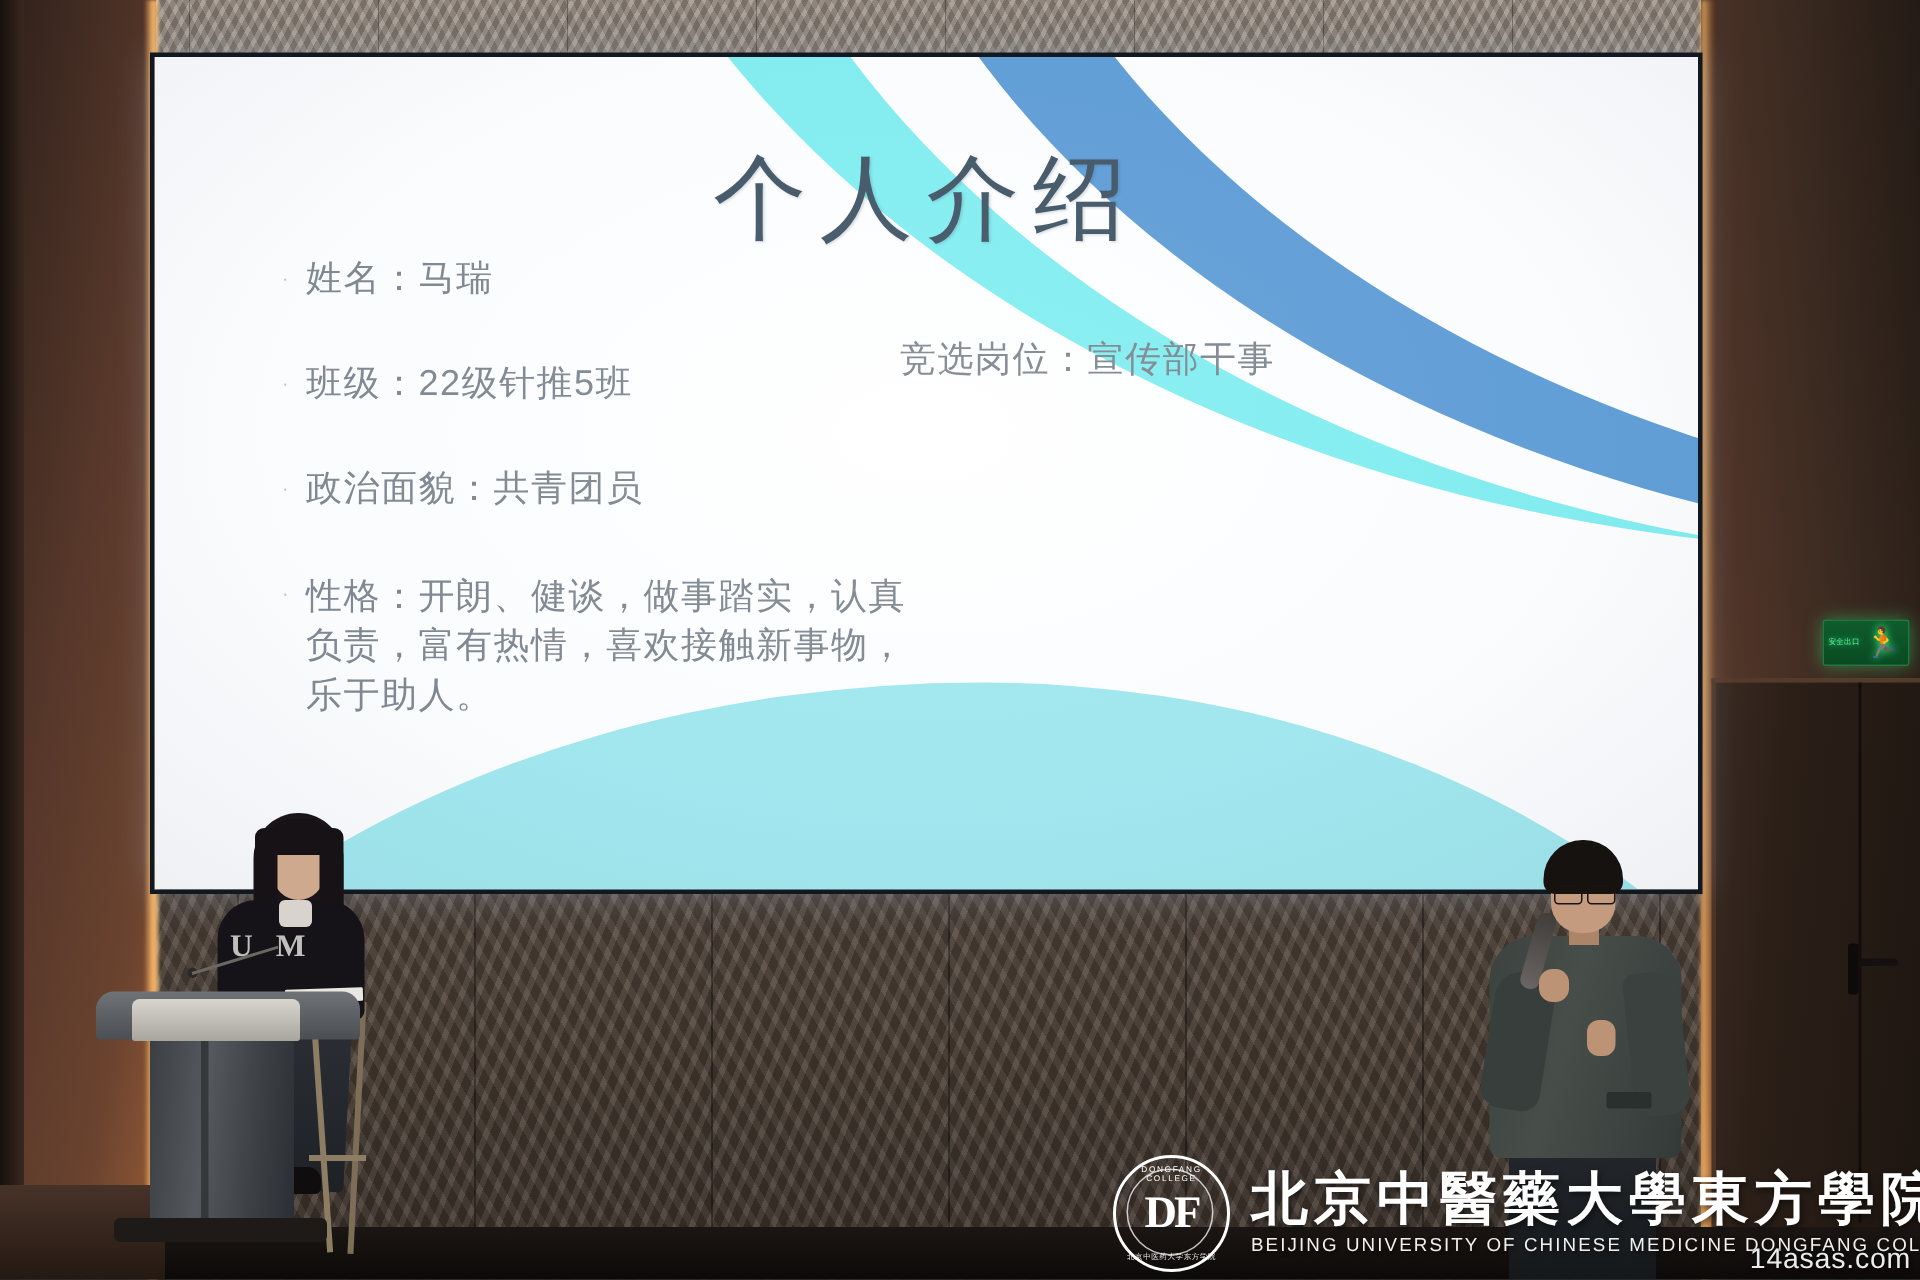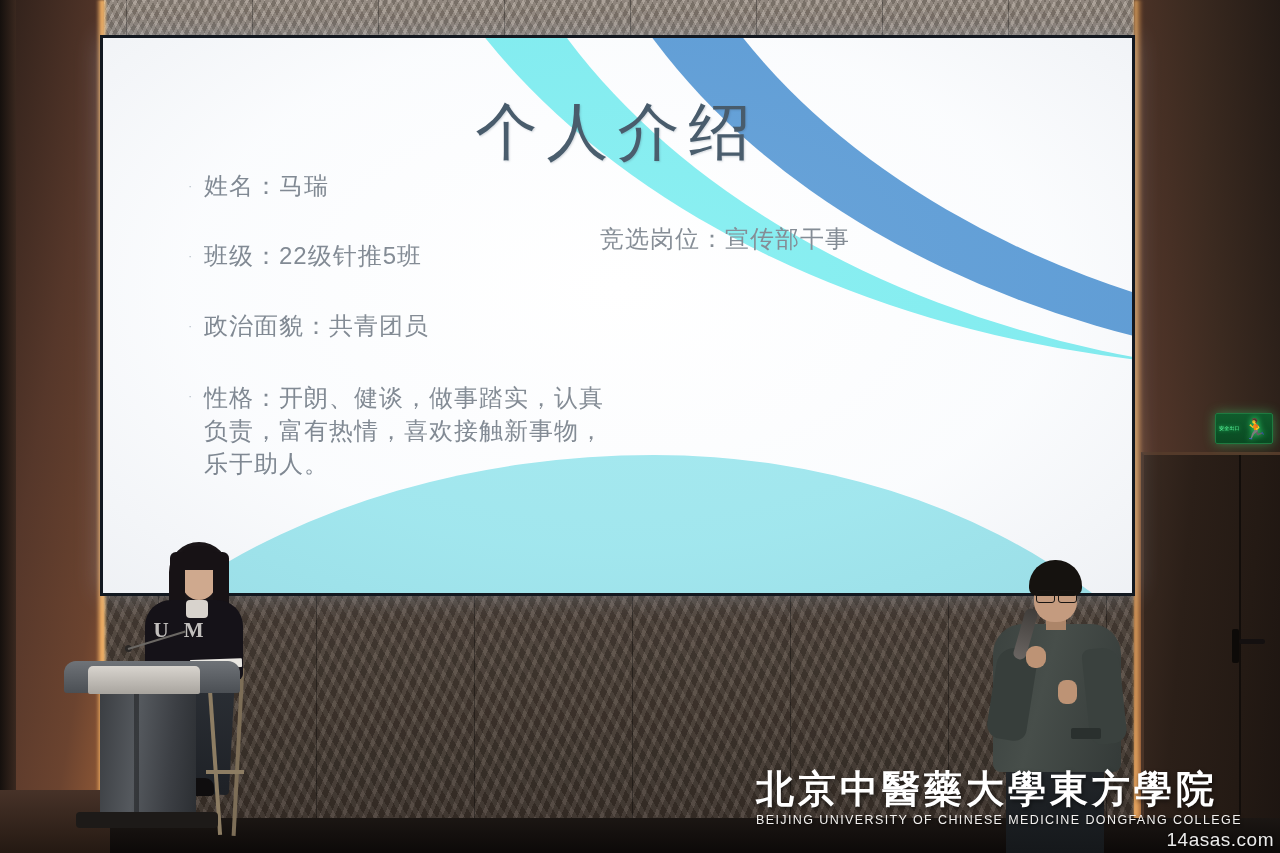--- a/index.html
+++ b/index.html
@@ -731,20 +731,26 @@
     <div class="p2-hair"></div>
     <div class="p2-glasses-l"></div>
     <div class="p2-glasses-r"></div>
     <div class="p2-glasses-bridge"></div>
     <div class="p2-mic"></div>
     <div class="p2-hand-mic"></div>
     <div class="p2-hand-gesture"></div>
   </div>
 
   <div class="logo">
+    <div class="seal">
+      <div class="seal-inner"></div>
+      <div class="seal-arc-top">DONGFANG COLLEGE</div>
+      <div class="seal-mono">DF</div>
+      <div class="seal-arc-bottom">北京中医药大学东方学院</div>
+    </div>
     <div class="logo-words">
       <div class="logo-cn">北京中醫藥大學東方學院</div>
       <div class="logo-en">BEIJING UNIVERSITY OF CHINESE MEDICINE DONGFANG COLLEGE</div>
     </div>
   </div>
 
   <div class="watermark">14asas.com</div>
 
 </div>
 

